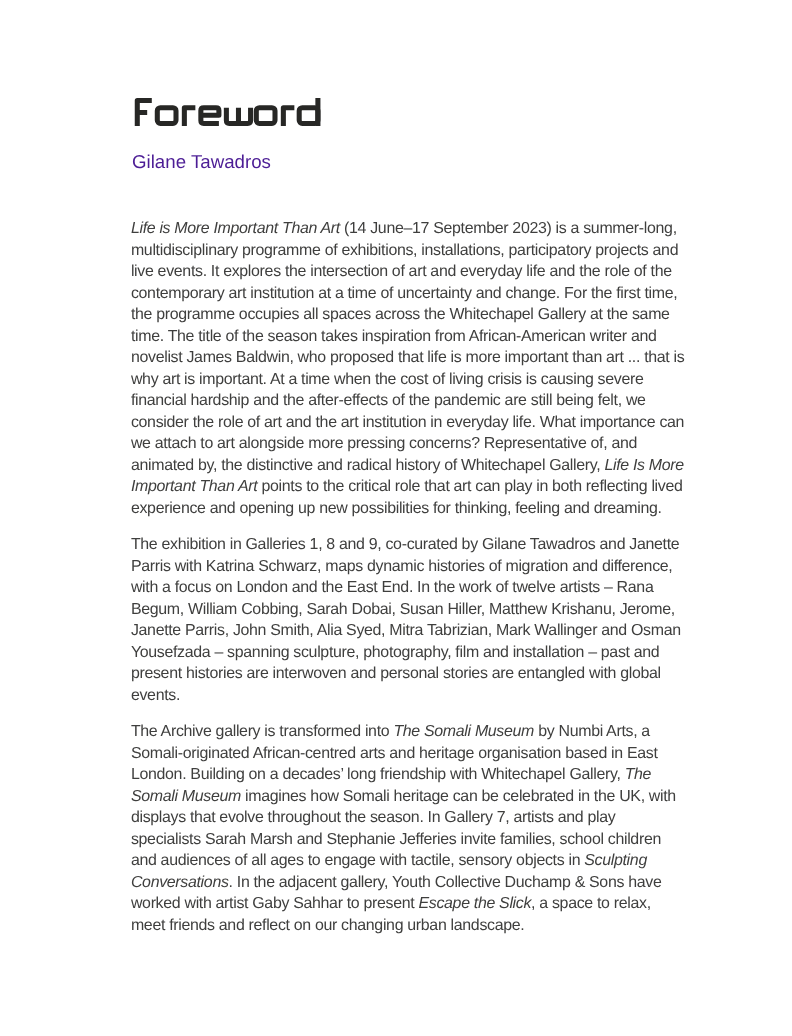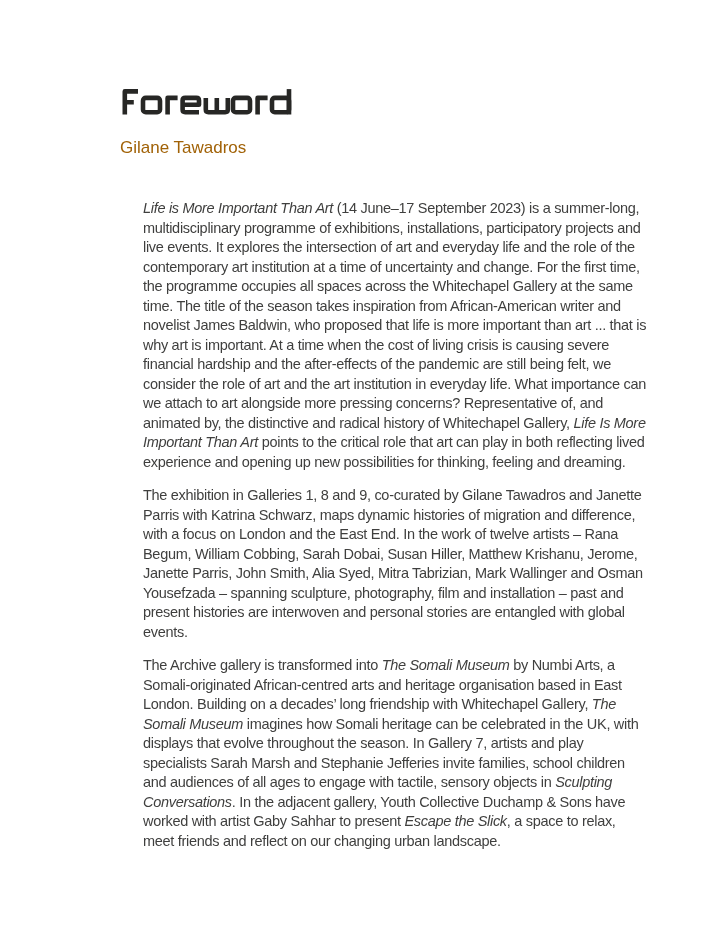--- a/index.html
+++ b/index.html
@@ -25,32 +25,31 @@
     overflow: hidden;
     clip: rect(0 0 0 0);
     white-space: nowrap;
   }
   .author {
     position: absolute;
     left: 120px;
     top: 137px;
     font-size: 17px;
     line-height: 22px;
-    color: #a16207;
+    color: #4c1d95;
   }
   .body-text {
     position: absolute;
     left: 119px;
     top: 199px;
     width: 506px;
     font-size: 14.5px;
     line-height: 19.5px;
     letter-spacing: -0.3px;
     color: #3f3f3e;
-    margin-left: 24px;
   }
   .body-text p { margin: 0 0 14px 0; }
   .body-text em { font-style: italic; }
 </style>
 </head>
 <body>
 
 <div class="page">
 
   <div class="title-wrap">

